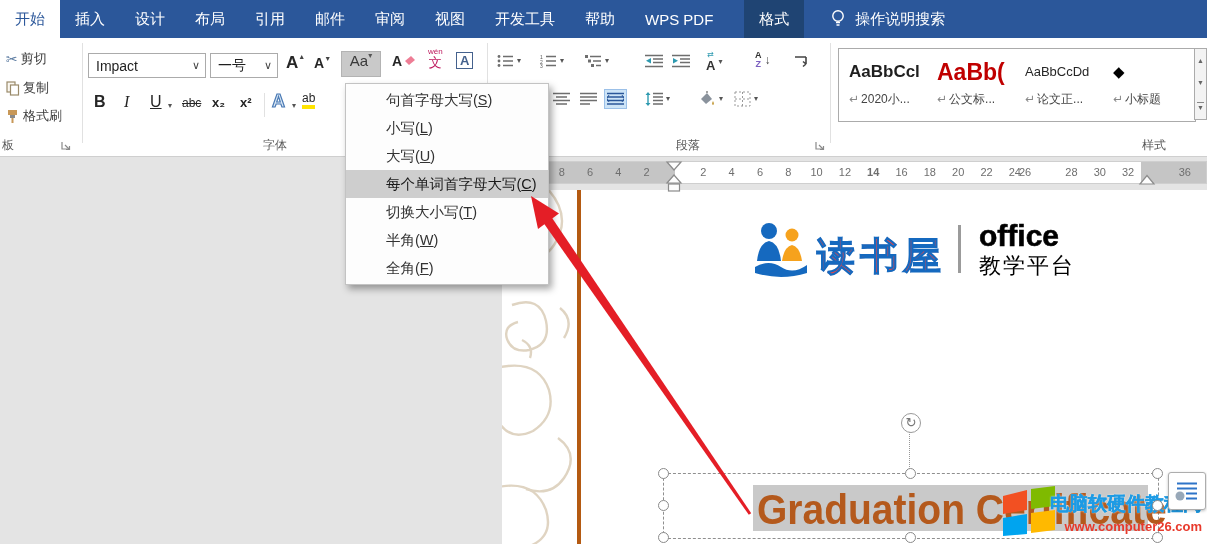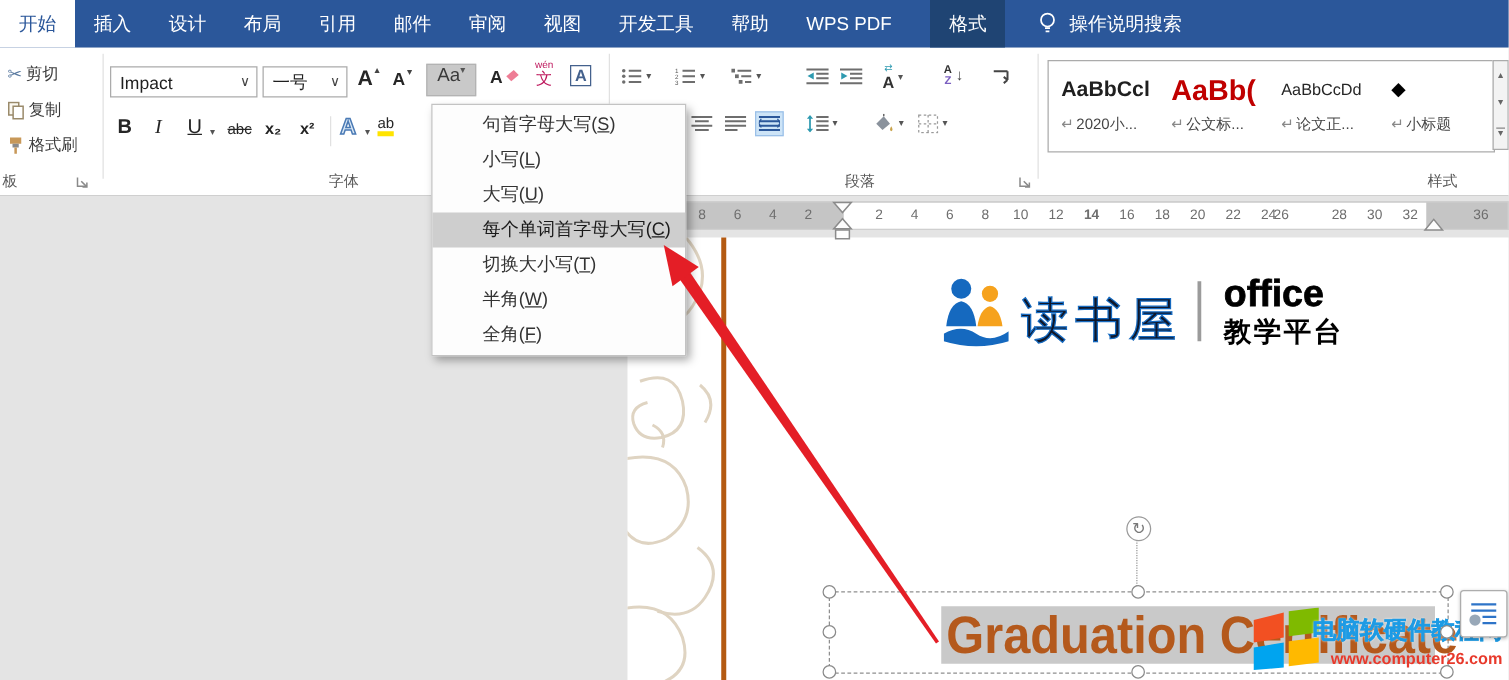--- a/index.html
+++ b/index.html
@@ -32,24 +32,24 @@
   
   .ruler-bar{position:absolute;left:502px;top:161px;width:705px;height:23px;background:#c5c5c5;border:1px solid #cfcfcf;box-sizing:border-box;overflow:hidden;z-index:5;}
   .ruler-white{position:absolute;left:172px;top:0;width:466px;height:23px;background:#ffffff;}
   .ruler-num{position:absolute;top:4px;font-size:11px;color:#6e6e6e;transform:translateX(-50%);}
   .ruler-markers{position:absolute;left:502px;top:156px;width:705px;height:36px;z-index:6;pointer-events:none;}
   
   .page{position:absolute;left:502px;top:190px;width:705px;height:354px;background:#ffffff;z-index:1;}
   .floral{position:absolute;left:0;top:0;width:76px;height:354px;}
   .orange-rule{position:absolute;left:75px;top:0;width:4px;height:354px;background:#b45a12;}
   .logo{position:absolute;left:253px;top:25px;display:flex;align-items:center;}
-  .logo-brand{font-size:38px;font-weight:normal;color:#0f172a;letter-spacing:5px;margin-left:10px;margin-top:16px;-webkit-text-stroke:1px #1569bf;}
+  .logo-brand{font-size:38px;font-weight:bold;color:#ef4444;letter-spacing:5px;margin-left:10px;margin-top:16px;-webkit-text-stroke:1px #1569bf;}
   .logo-div{width:3px;height:48px;background:#9b9b9b;margin:0 18px 0 12px;}
   .logo-right-top{font-size:30px;font-weight:900;color:#000;letter-spacing:0;-webkit-text-stroke:0.6px #000;line-height:1;}
-  .logo-right-bottom{font-size:22px;font-weight:bold;color:#000;letter-spacing:2px;line-height:1;margin-top:4px;}
+  .logo-right-bottom{font-size:22px;font-weight:normal;color:#000;letter-spacing:2px;line-height:1;margin-top:4px;}
   .title-cn{position:absolute;left:226px;top:198px;font-size:86px;font-weight:900;color:#b4591c;-webkit-text-stroke:3px #b4591c;letter-spacing:1px;line-height:1;z-index:5;white-space:nowrap;}
   .en-bg{position:absolute;left:251px;top:295px;width:395px;height:46px;background:#c9c9c9;z-index:3;}
   .title-en{position:absolute;left:255px;top:296px;font-size:39px;font-weight:bold;color:#b4591c;transform:scaleY(1.08);transform-origin:top left;letter-spacing:0px;z-index:5;white-space:nowrap;}
   
   .selbox{position:absolute;left:161px;top:283px;width:494px;height:64px;border:1px dashed #8f8f8f;z-index:4;}
   .handle{position:absolute;width:9px;height:9px;border:1.5px solid #8a8a8a;border-radius:50%;background:#fff;z-index:9;}
   .rot-line{position:absolute;left:407px;top:242px;height:41px;width:0;border-left:1px dotted #979797;z-index:8;}
   .rot-handle{position:absolute;left:399px;top:223px;width:18px;height:18px;border:1.5px solid #9a9a9a;border-radius:50%;background:#fff;z-index:9;color:#787878;font-size:13px;line-height:17px;text-align:center;}
   .mslogo{position:absolute;left:499px;top:296px;z-index:6;}
   .watermark{position:absolute;right:5px;top:301px;text-align:right;z-index:7;}

